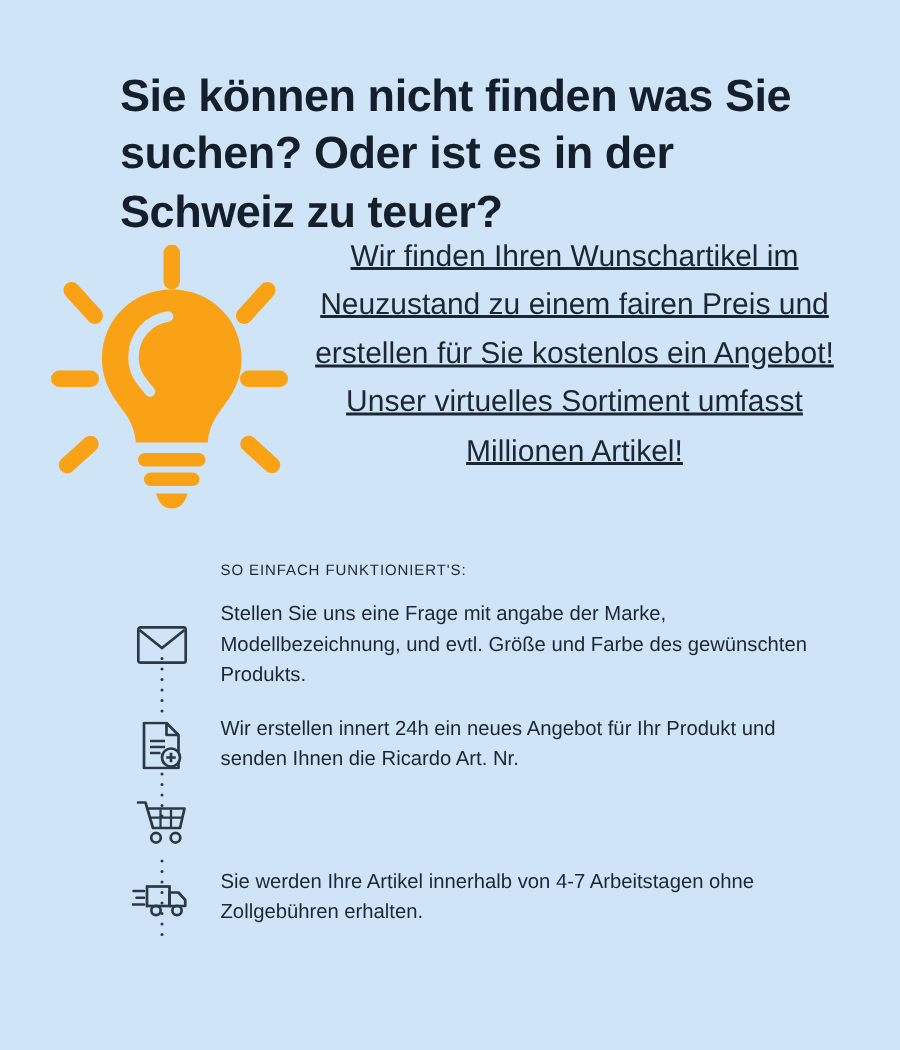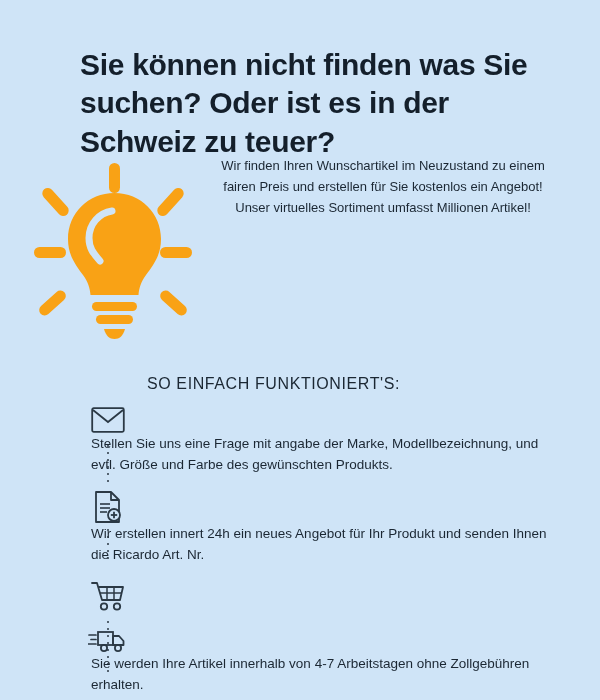--- a/index.html
+++ b/index.html
@@ -48,45 +48,45 @@
     top: 8px;
     width: 170px;
     height: 185px;
   }
   .intro-text {
     position: absolute;
     left: 208px;
     top: 0px;
     width: 350px;
     text-align: center;
-    font-size: 13px;
+    font-size: 20px;
     line-height: 1.62;
     color: #1b2733;
+    text-decoration: underline;
   }
 
   
   .steps {
     position: absolute;
     left: 80px;
     top: 375px;
     width: 470px;
   }
   .steps-title {
-    font-size: 16px;
+    font-size: 10px;
     letter-spacing: 0.6px;
     color: #1b2733;
     margin: 0 0 12px 67px;
     text-transform: uppercase;
   }
   .step {
     position: relative;
     display: flex;
-    align-items: flex-start;
+    align-items: center;
     margin-bottom: 14px;
-    flex-direction: column;
   }
   .step-icon {
     width: 56px;
     min-width: 56px;
     padding-top: 2px;
     display: flex;
     justify-content: center;
   }
   .step-text {
     font-size: 13.5px;

